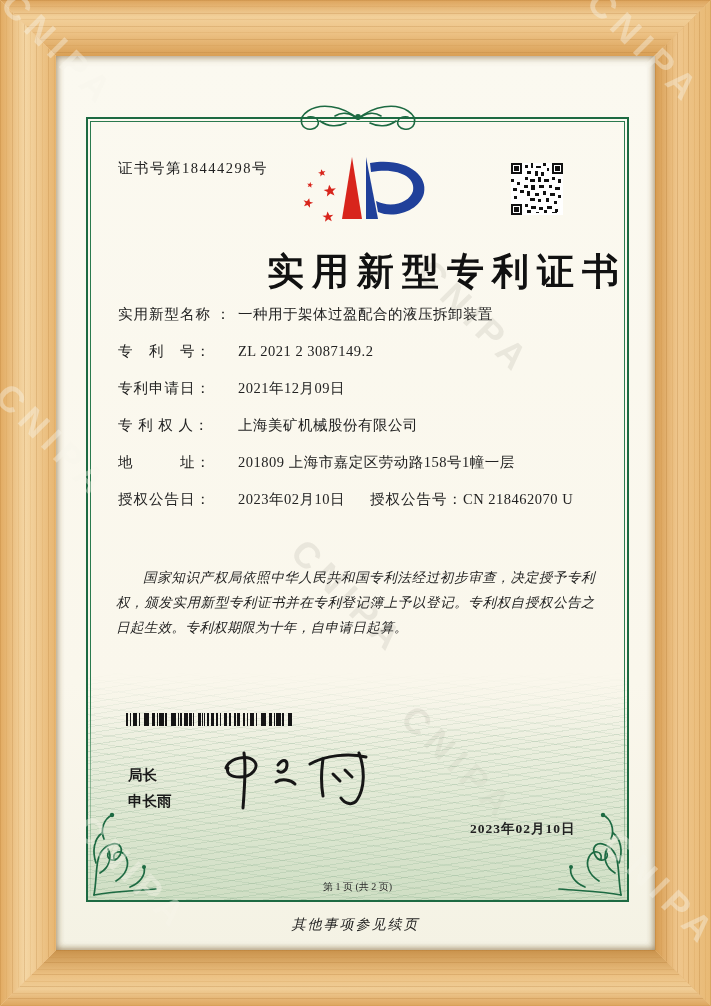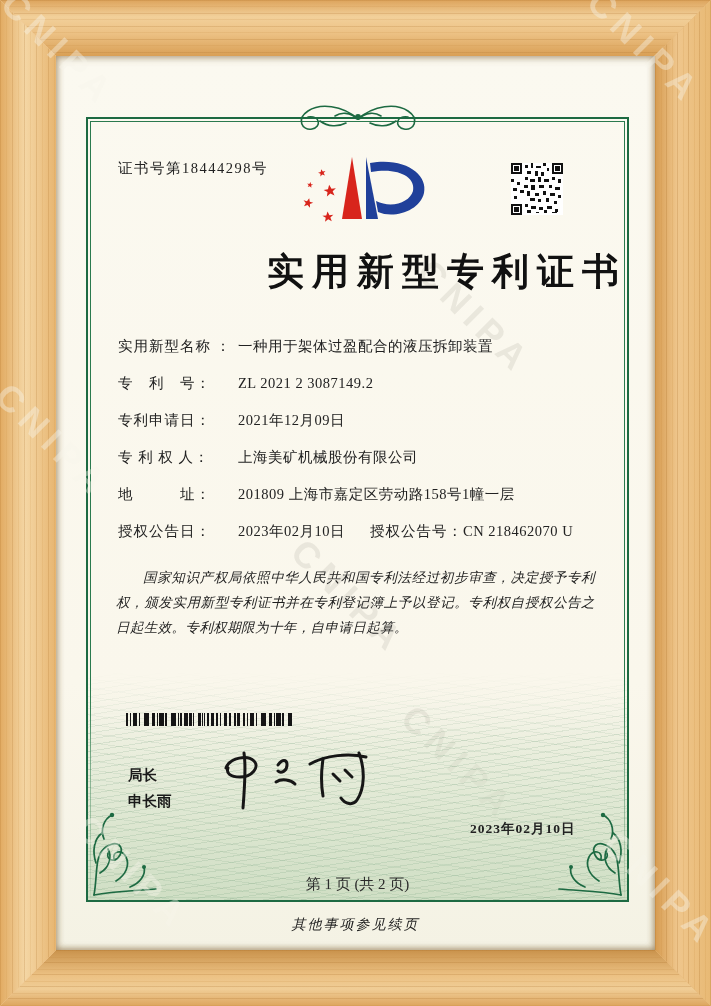--- a/index.html
+++ b/index.html
@@ -74,40 +74,40 @@
   
   .content{position:absolute;inset:0;z-index:2;color:#222;}
   .cert-no{position:absolute;left:30px;top:40px;font-size:14.5px;letter-spacing:1.5px;}
   .logo{position:absolute;left:198px;top:36px;}
   .qr{position:absolute;right:64px;top:44px;width:52px;height:52px;}
   .title{position:absolute;left:0;right:0;top:128px;text-align:right;
          font-size:37px;font-weight:bold;letter-spacing:8px;color:#111;}
 
   .fields{position:absolute;left:30px;right:24px;top:186px;font-size:14.5px;}
   .frow{position:relative;height:22px;margin-bottom:15px;white-space:nowrap;}
-  .flabel{display:inline-block;min-width:120px;letter-spacing:1px;margin-top:32px;}
+  .flabel{display:inline-block;min-width:120px;letter-spacing:1px;}
   .fvalue{letter-spacing:.5px;}
   .pair2{position:absolute;left:252px;top:0;text-align:center;}
 
   .paras{position:absolute;left:28px;right:32px;top:447px;
          font-size:13.5px;line-height:1.85;font-style:italic;color:#1e1e1e;
          text-align:justify;letter-spacing:.4px;}
   .paras p{margin:0;text-indent:2em;}
 
   .barcode{position:absolute;left:38px;top:594px;width:166px;height:13px;
     background:
       repeating-linear-gradient(90deg,#151515 0 2px,transparent 2px 4px,#151515 4px 5px,transparent 5px 9px),
       repeating-linear-gradient(90deg,#151515 0 1px,transparent 1px 7px,#151515 7px 10px,transparent 10px 13px);}
 
   .issuer{position:absolute;left:40px;top:643px;font-family:"Liberation Sans","DejaVu Sans",sans-serif;
           font-weight:bold;font-size:14.5px;line-height:26px;color:#1a1a1a;}
   .signature{position:absolute;left:118px;top:628px;}
   .issue-date{position:absolute;left:382px;top:701px;font-size:13.5px;font-weight:bold;letter-spacing:1px;}
 
-  .page-info{position:absolute;left:0;right:0;bottom:6px;text-align:center;font-size:15px;color:#2b2b2b;}
+  .page-info{position:absolute;left:0;right:0;bottom:6px;text-align:center;font-size:10px;color:#2b2b2b;}
   .foot-note{position:absolute;left:0;right:0;bottom:16px;text-align:center;z-index:2;
              font-size:14px;font-style:italic;letter-spacing:2px;color:#1e1e1e;}
 
   svg{display:block;}
 </style>
 </head>
 <body>
 
 <div class="scene">
 

